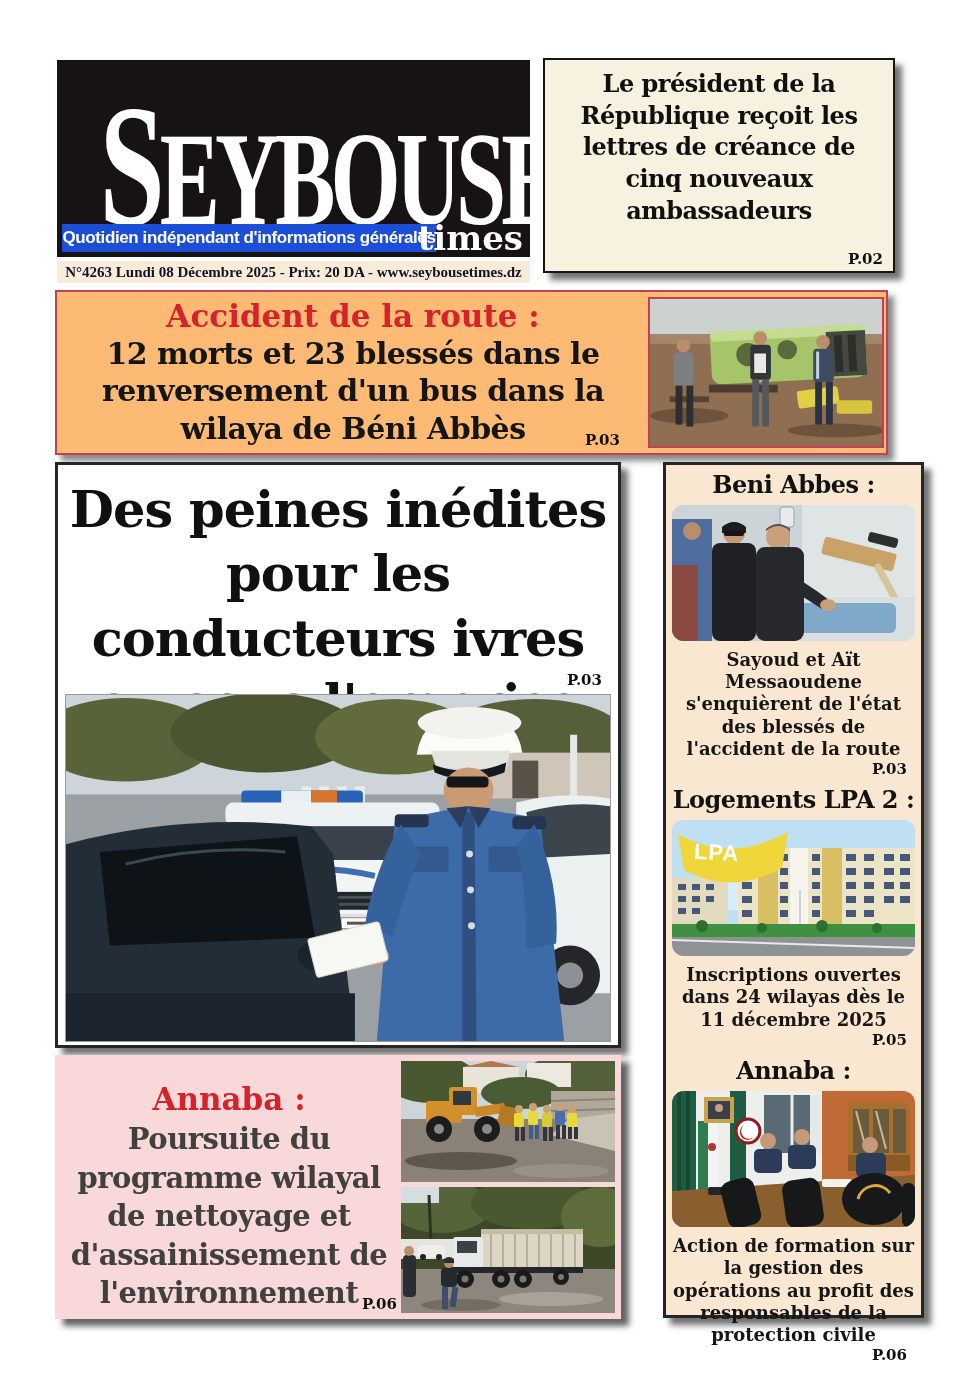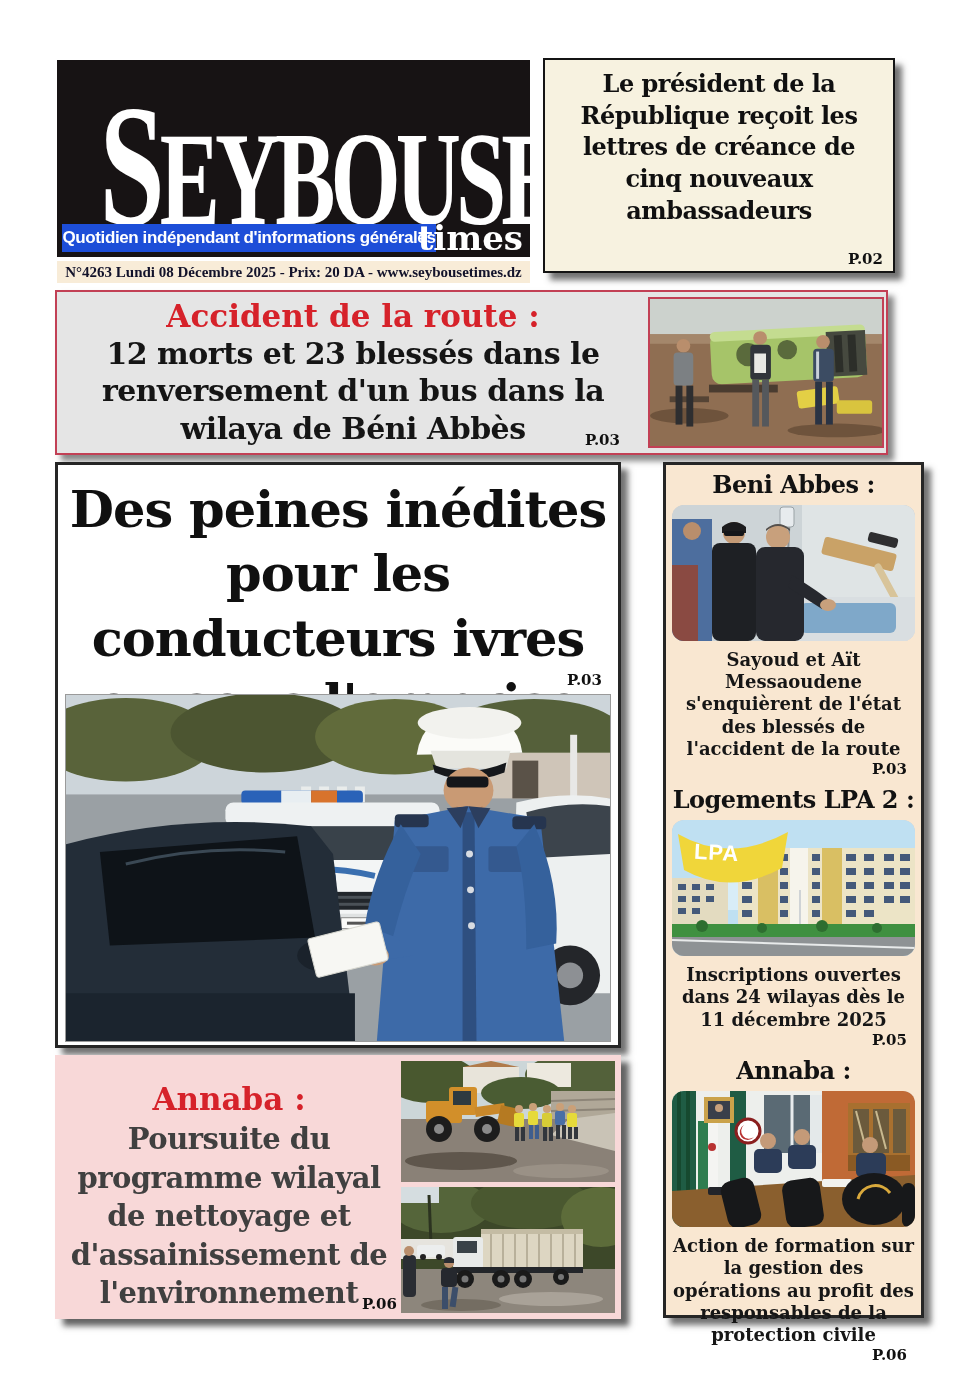--- a/index.html
+++ b/index.html
@@ -32,21 +32,21 @@
   
   .presidency { position:absolute; left:543px; top:58px; width:352px; height:215px;
     background:#f7f2e0; border:2px solid #141414;
     box-shadow:7px 7px 6px rgba(60,60,60,0.72); padding:8px 10px 2px; }
   .presidency-headline { font-weight:bold; font-size:24px; line-height:1.32;
     text-align:center; color:#101010; letter-spacing:-0.5px; }
   .presidency .pref { position:absolute; right:10px; bottom:3px; }
 
   
   .banner { position:absolute; left:55px; top:290px; width:833px; height:165px;
-    background:#e5e5e5; border:2px solid #c24055;
+    background:#fdba74; border:2px solid #c24055;
     box-shadow:6px 6px 6px rgba(70,70,70,0.65); }
   .banner-text { position:absolute; left:0; top:6px; width:592px; text-align:center; }
   .banner-kicker { color:#d6222a; font-weight:bold; font-size:31px; line-height:1.2; }
   .banner-headline { color:#151515; font-weight:bold; font-size:30px; line-height:1.24;
     letter-spacing:-0.5px; padding:0 14px; }
   .banner .pref { position:absolute; right:266px; bottom:4px; }
   .banner-photo { position:absolute; left:591px; top:5px; width:236px; height:151px;
     border:2px solid #c24055; overflow:hidden; }
 
   

